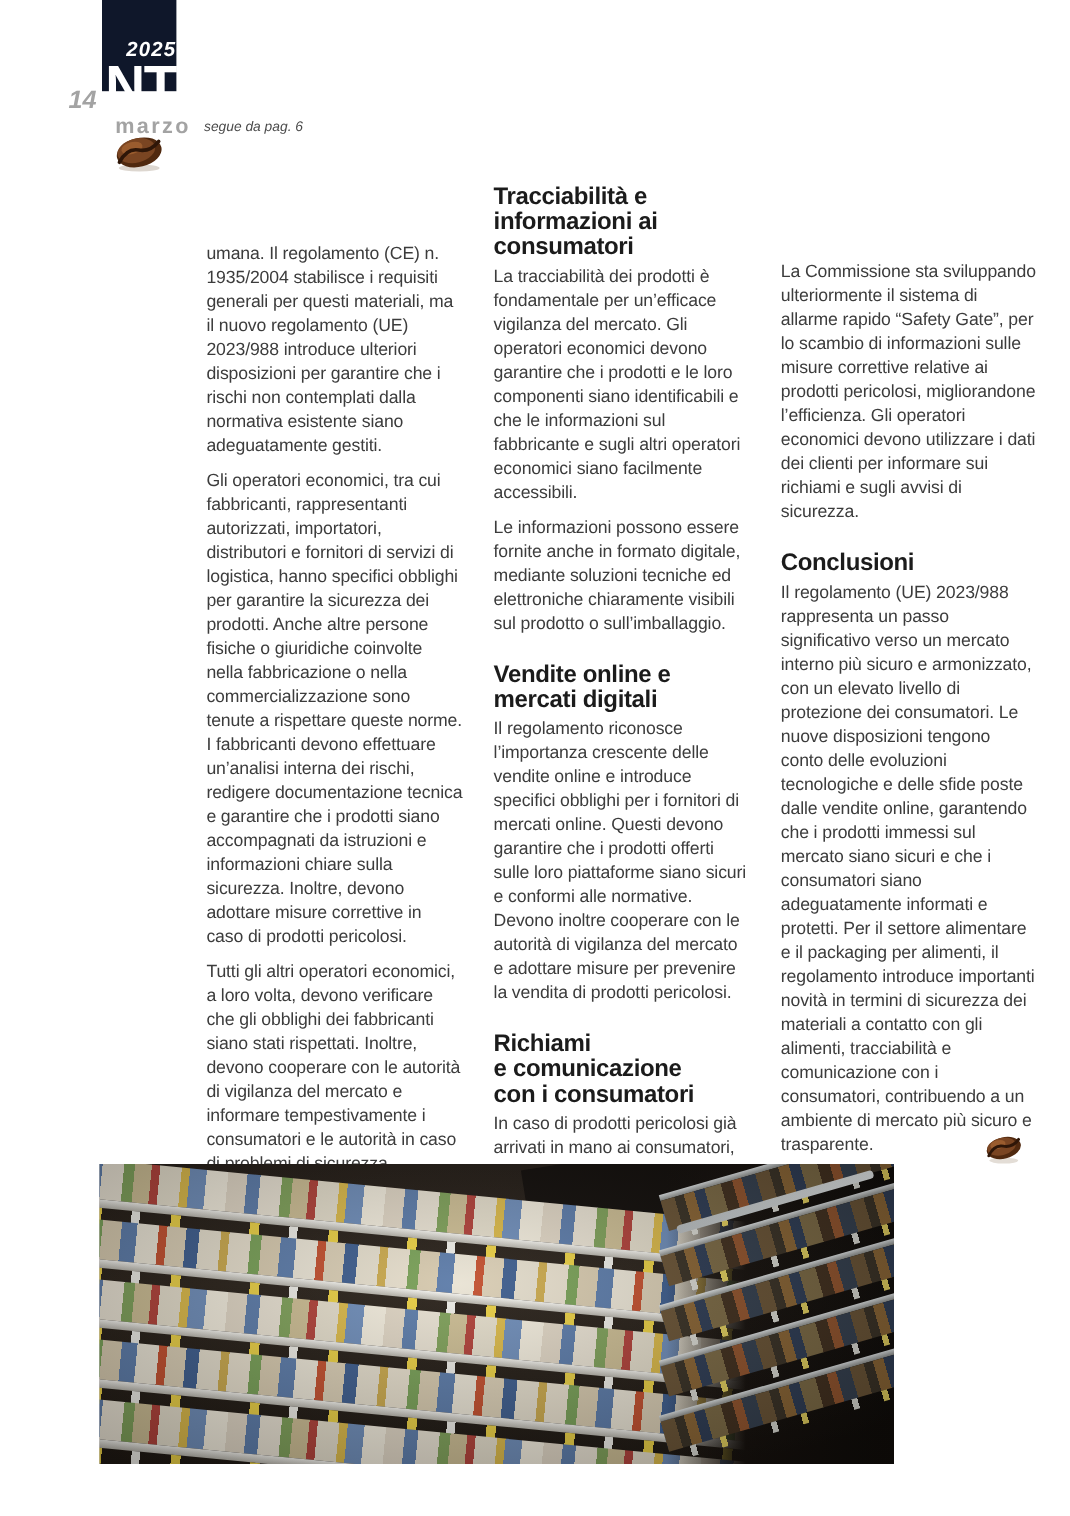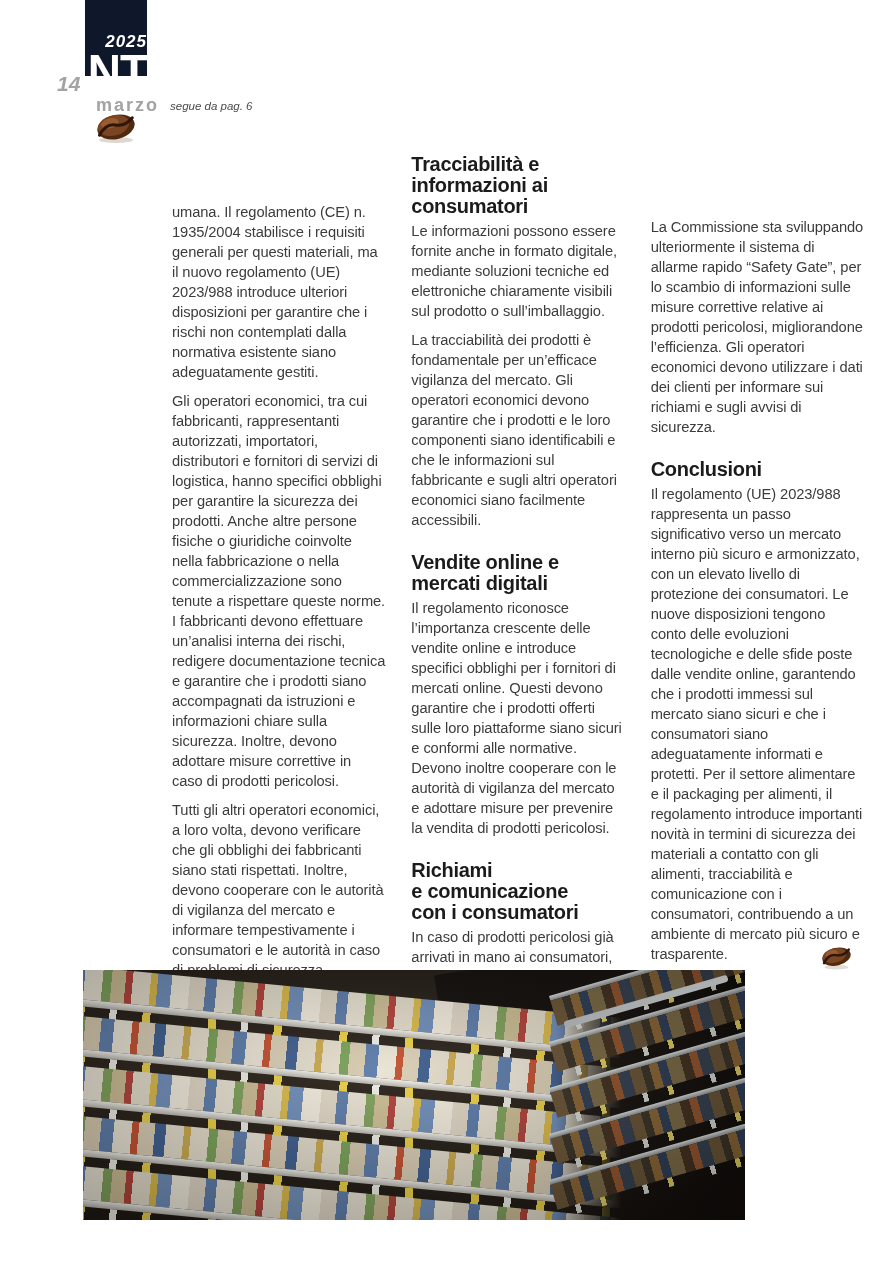--- a/index.html
+++ b/index.html
@@ -143,22 +143,22 @@
     <section class="col">
       <p>umana. Il regolamento (CE) n. 1935/2004 stabilisce i requisiti generali per questi materiali, ma il nuovo regolamento (UE) 2023/988 introduce ulteriori disposizioni per garantire che i rischi non contemplati dalla normativa esistente siano adeguatamente gestiti.</p>
       <p>Gli operatori economici, tra cui fabbricanti, rappresentanti autorizzati, importatori, distributori e fornitori di servizi di logistica, hanno specifici obblighi per garantire la sicurezza dei prodotti. Anche altre persone fisiche o giuridiche coinvolte nella fabbricazione o nella commercializzazione sono tenute a rispettare queste norme. I fabbricanti devono effettuare un’analisi interna dei rischi, redigere documentazione tecnica e garantire che i prodotti siano accompagnati da istruzioni e informazioni chiare sulla sicurezza. Inoltre, devono adottare misure correttive in caso di prodotti pericolosi.</p>
       <p>Tutti gli altri operatori economici, a loro volta, devono verificare che gli obblighi dei fabbricanti siano stati rispettati. Inoltre, devono cooperare con le autorità di vigilanza del mercato e informare tempestivamente i consumatori e le autorità in caso di problemi di sicurezza.</p>
     </section>
 
     <section class="col">
       <h2>Tracciabilità e
 informazioni ai
 consumatori</h2>
+      <p>La tracciabilità dei prodotti è fondamentale per un’efficace vigilanza del mercato. Gli operatori economici devono garantire che i prodotti e le loro componenti siano identificabili e che le informazioni sul fabbricante e sugli altri operatori economici siano facilmente accessibili.</p>
       <p>Le informazioni possono essere fornite anche in formato digitale, mediante soluzioni tecniche ed elettroniche chiaramente visibili sul prodotto o sull’imballaggio.</p>
-      <p>La tracciabilità dei prodotti è fondamentale per un’efficace vigilanza del mercato. Gli operatori economici devono garantire che i prodotti e le loro componenti siano identificabili e che le informazioni sul fabbricante e sugli altri operatori economici siano facilmente accessibili.</p>
       <h2>Vendite online e
 mercati digitali</h2>
       <p>Il regolamento riconosce l’importanza crescente delle vendite online e introduce specifici obblighi per i fornitori di mercati online. Questi devono garantire che i prodotti offerti sulle loro piattaforme siano sicuri e conformi alle normative. Devono inoltre cooperare con le autorità di vigilanza del mercato e adottare misure per prevenire la vendita di prodotti pericolosi.</p>
       <h2>Richiami
 e comunicazione
 con i consumatori</h2>
       <p>In caso di prodotti pericolosi già arrivati in mano ai consumatori, gli operatori economici devono avviare il richiamo del prodotto, informando in modo tempestivo</p>
     </section>
 
     <section class="col">

